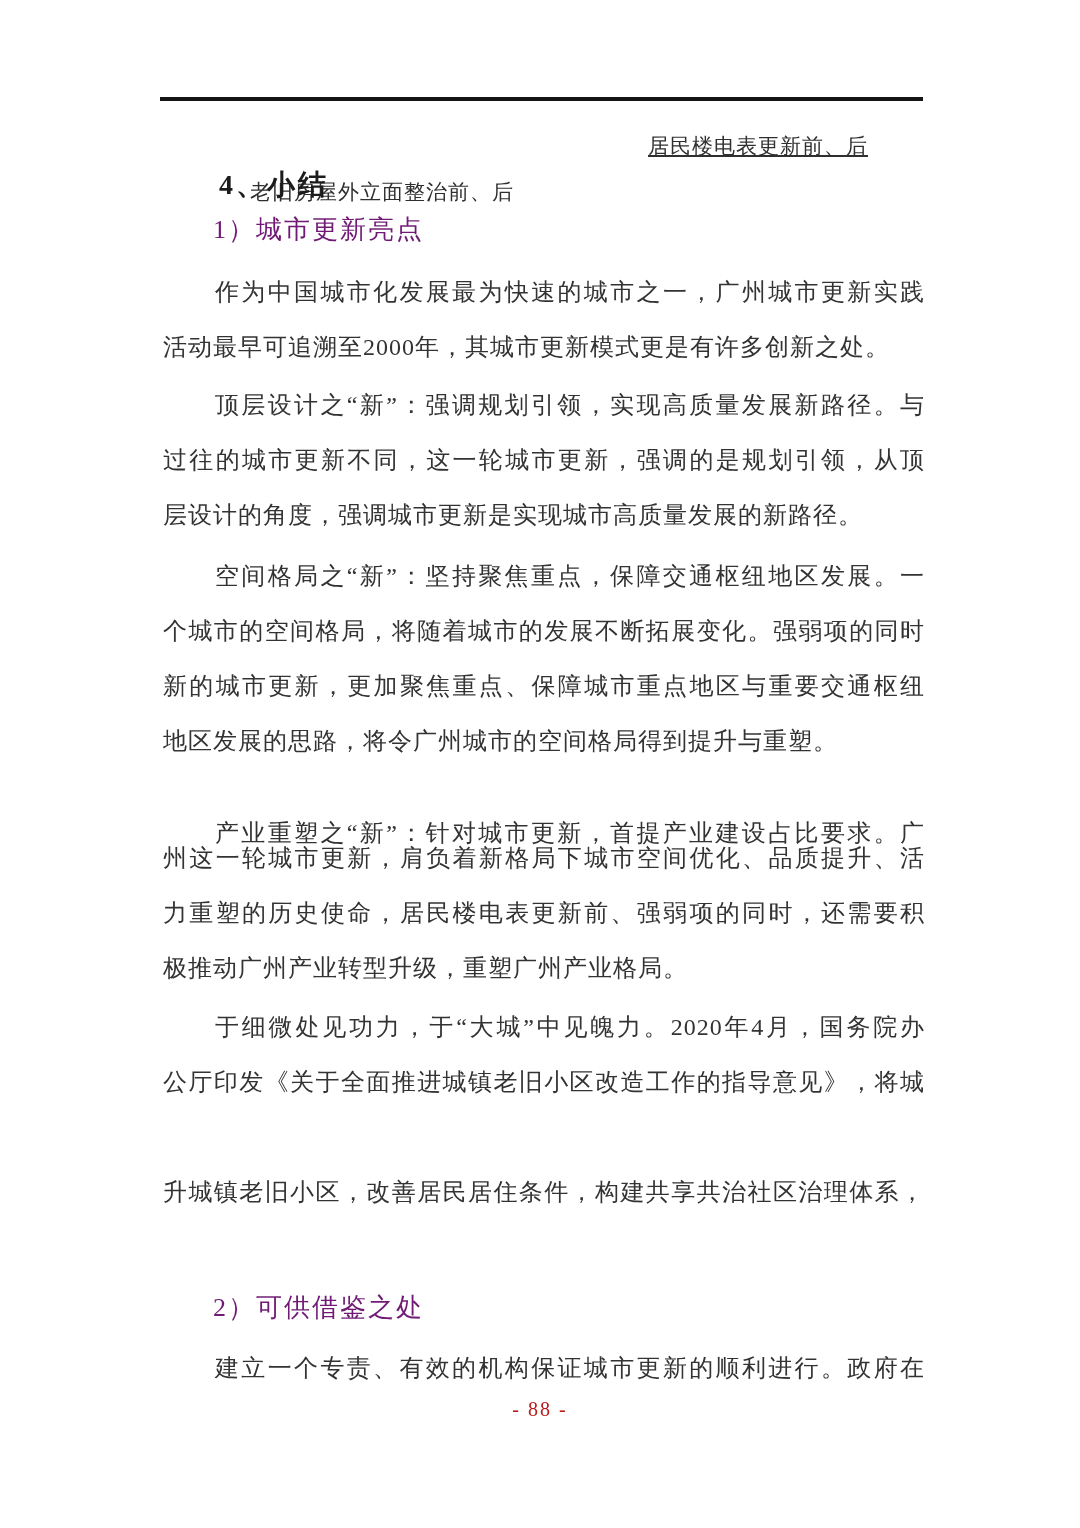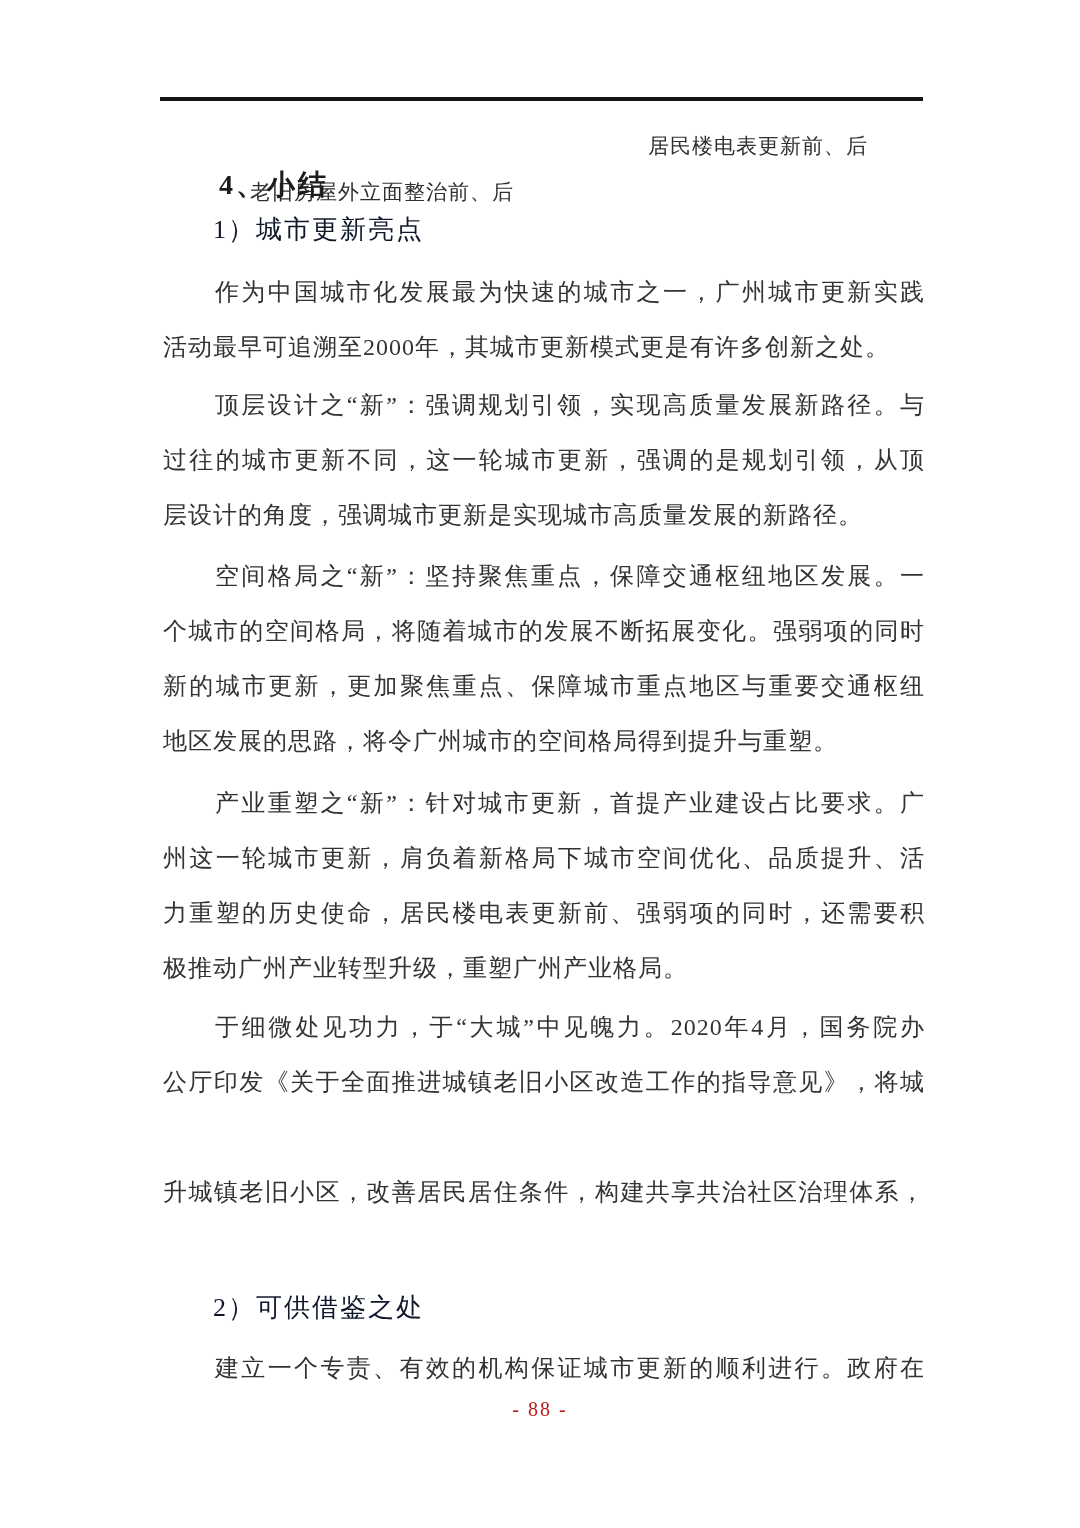--- a/index.html
+++ b/index.html
@@ -24,41 +24,41 @@
     position: absolute;
     top: 133px;
     height: 26px;
     line-height: 26px;
     font-size: 21px;
     letter-spacing: 1px;
     color: #2f2f2f;
     white-space: nowrap;
   }
   .caption.left  { left: 250px; margin-top: 46px; }
-  .caption.right { left: 648px; }
+  .caption.right { left: 648px; text-decoration: underline; }
   .section-heading {
     position: absolute;
     left: 219px;
     top: 163px;
     height: 44px;
     line-height: 44px;
     font-size: 28px;
     font-weight: bold;
     letter-spacing: 3px;
     color: #1c1c1c;
     white-space: nowrap;
   }
   .subheading {
     position: absolute;
     left: 213px;
     height: 40px;
     line-height: 40px;
     font-size: 26px;
     letter-spacing: 2px;
-    color: #0f172a;
+    color: #701a75;
     white-space: nowrap;
   }
   .bl {
     position: absolute;
     left: 163px;
     width: 762px;
     height: 40px;
     line-height: 40px;
     font-size: 24px;
     letter-spacing: 1px;
@@ -101,21 +101,21 @@
 
   <div class="bl indent" style="top:385px">顶层设计之“新”：强调规划引领，实现高质量发展新路径。与</div>
   <div class="bl" style="top:440px">过往的城市更新不同，这一轮城市更新，强调的是规划引领，从顶</div>
   <div class="bl end" style="top:495px">层设计的角度，强调城市更新是实现城市高质量发展的新路径。</div>
 
   <div class="bl indent" style="top:556px">空间格局之“新”：坚持聚焦重点，保障交通枢纽地区发展。一</div>
   <div class="bl" style="top:611px">个城市的空间格局，将随着城市的发展不断拓展变化。强弱项的同时</div>
   <div class="bl" style="top:666px">新的城市更新，更加聚焦重点、保障城市重点地区与重要交通枢纽</div>
   <div class="bl end" style="top:721px">地区发展的思路，将令广州城市的空间格局得到提升与重塑。</div>
 
-  <div class="bl indent" style="top:783px">产业重塑之“新”：针对城市更新，首提产业建设占比要求。广</div>
+  <div class="bl indent" style="top:813px">产业重塑之“新”：针对城市更新，首提产业建设占比要求。广</div>
   <div class="bl" style="top:838px">州这一轮城市更新，肩负着新格局下城市空间优化、品质提升、活</div>
   <div class="bl" style="top:893px">力重塑的历史使命，居民楼电表更新前、强弱项的同时，还需要积</div>
   <div class="bl end" style="top:948px">极推动广州产业转型升级，重塑广州产业格局。</div>
 
   <div class="bl indent" style="top:1007px">于细微处见功力，于“大城”中见魄力。2020年4月，国务院办</div>
   <div class="bl" style="top:1062px">公厅印发《关于全面推进城镇老旧小区改造工作的指导意见》，将城</div>
   <div class="bl" style="top:1172px">升城镇老旧小区，改善居民居住条件，构建共享共治社区治理体系，</div>
 
   <div class="subheading" style="top:1288px">2）可供借鉴之处</div>
 

